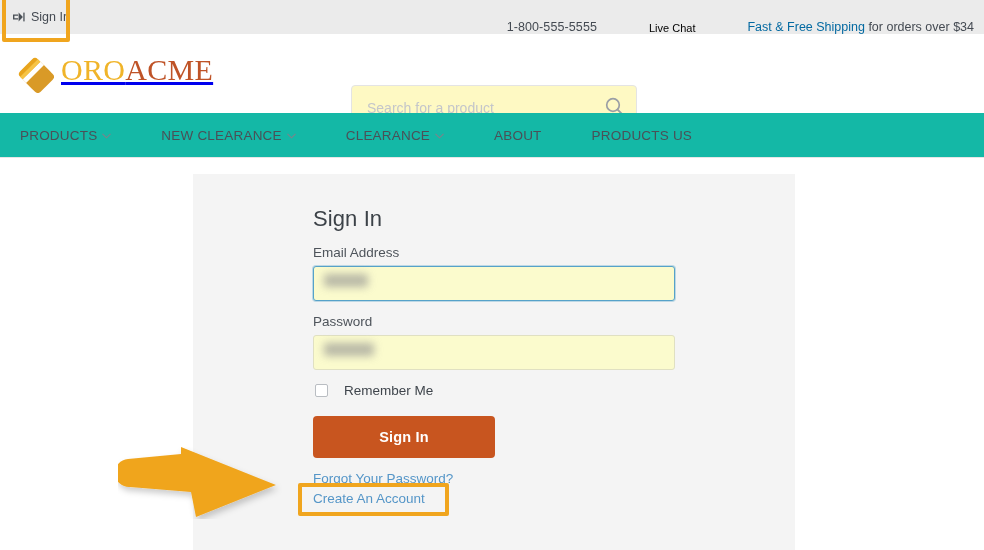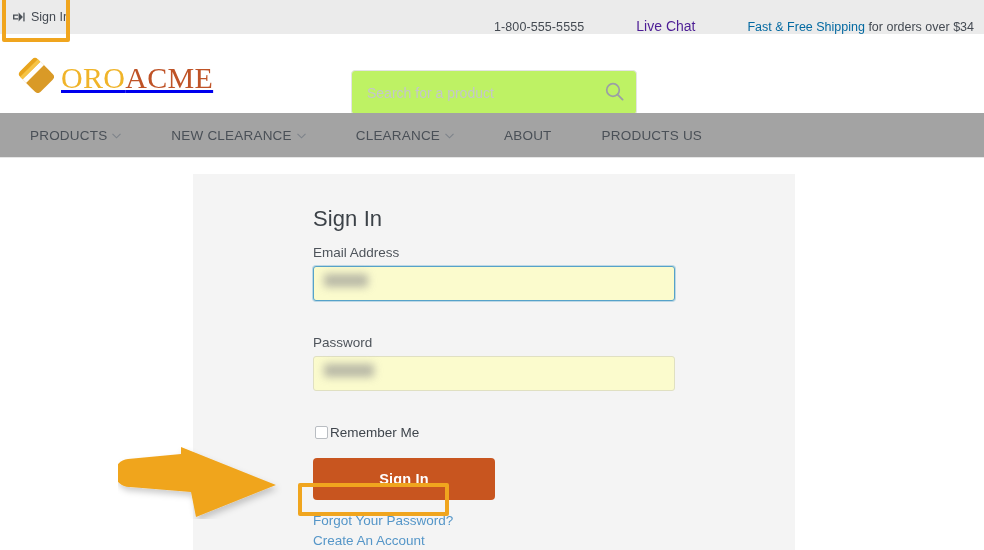--- a/index.html
+++ b/index.html
@@ -23,56 +23,56 @@
     padding: 0 14px; height: 34px; display: flex; align-items: center;
     white-space: nowrap;
   }
   .tb-signin { padding-left: 13px; padding-right: 14px; gap: 6px; }
   .signin-arrow-icon { display: inline-block; width: 12px; height: 12px; position: relative; top: 0px; }
   .topbar-right {
     margin-left: auto; display: flex; align-items: flex-end; height: 34px;
     padding-right: 10px;
   }
   .tb-phone { font-size: 12.5px; color: #444a52; padding: 0 26px; letter-spacing: .1px; white-space: nowrap;}
-  .tb-chat { font-size: 14px; color: #4c1d95; padding: 0 26px; text-decoration: none; white-space: nowrap;}
+  .tb-chat { font-size: 11px; color: #000000; padding: 0 26px; text-decoration: none; white-space: nowrap;}
   .tb-ship { font-size: 12.5px; color: #444a52; padding-left: 26px; white-space: nowrap; }
   .tb-ship .hl { color: #0369a1; }
 
   
   .brandrow {
     position: absolute; left: 0; top: 34px; width: 984px; height: 79px;
     background: #fff;
   }
-  .logo { position: absolute; left: 16px; top: 21px; display: flex; align-items: flex-end; gap: 7px; }
+  .logo { position: absolute; left: 16px; top: 21px; display: flex; align-items: flex-start; gap: 7px; }
   .logo-mark { width: 38px; height: 38px; }
   .logo-text { font-family: "Liberation Serif", serif; font-size: 30px; letter-spacing: .3px; line-height: 1; }
   .logo-oro { color: #f0b429; }
   .logo-acme { color: #bf5327; }
 
   .searchwrap {
-    position: absolute; left: 351px; top: 36px; width: 286px; height: 45px;
-    border: 1px solid #e4e4e4; border-radius: 4px; background: #bef264;
+    position: absolute; left: 351px; top: 51px; width: 286px; height: 45px;
+    border: 1px solid #e4e4e4; border-radius: 4px; background: #fef9c3;
     display: flex; align-items: center; justify-content: center;
   }
   .searchwrap .sfield {
     flex: 1; border: 0; outline: 0; background: transparent;
     font-family: "Liberation Sans", sans-serif; font-size: 14px;
     color: #7b7f86; padding-left: 15px;
   }
   .searchwrap .sfield::placeholder { color: #c4c6ca; }
   .search-btn {
     width: 44px; height: 43px; border: 0; background: transparent;
     display: flex; align-items: center; justify-content: center; cursor: pointer;
   }
 
   
   .mainnav {
     position: absolute; left: 0; top: 113px; width: 984px; height: 45px;
-    background: #a3a3a3; border-bottom: 1px solid #e6e6e6;
-    display: flex; padding-left: 30px;
+    background: #14b8a6; border-bottom: 1px solid #e6e6e6;
+    display: flex; padding-left: 20px;
   }
   .nav-item {
     font-size: 13.5px; color: #4a5057; text-decoration: none;
     padding: 0 24px 0 0; margin-right: 26px;
     display: flex; align-items: center; gap: 5px;
     letter-spacing: .2px; white-space: nowrap;
   }
   .nav-item:last-child { margin-right: 0; }
   .caret { font-size: 9px; color: #7d838a; position: relative; top: 1px; }
 
@@ -94,22 +94,22 @@
     background: #fbfbcd; border: 1px solid #e0e0c2; border-radius: 3px;
     font-family: "Liberation Sans", sans-serif; font-size: 14px;
     padding: 0 10px; outline: none; color: #555;
   }
   .txt.focused { border: 1px solid #56a2c9; box-shadow: 0 0 0 1px rgba(86,162,201,.35); }
   .blurmask {
     position: absolute; width: 44px; height: 13px; left: 11px;
     background: #8e8e8e; border-radius: 2px;
     filter: blur(4px); opacity: .62; pointer-events: none;
   }
-  .fieldwrap { position: relative; margin-bottom: 34px; }
-  .remember { display: flex; align-items: center; gap: 2px; margin: 5px 0 18px 2px; }
+  .fieldwrap { position: relative; margin-bottom: 13px; }
+  .remember { display: flex; align-items: center; gap: 16px; margin: 5px 0 18px 2px; }
   .cb {
     width: 13px; height: 13px; border: 1px solid #b9bdc2; border-radius: 2px;
     background: #fff; display: inline-block;
   }
   .remember-label { font-size: 13.5px; color: #3f454c; }
   .submit {
     width: 182px; height: 42px;
     background: #c8551f; border: 0; border-radius: 4px;
     color: #fff; font-family: "Liberation Sans", sans-serif;
     font-size: 14.5px; font-weight: bold; cursor: pointer;

